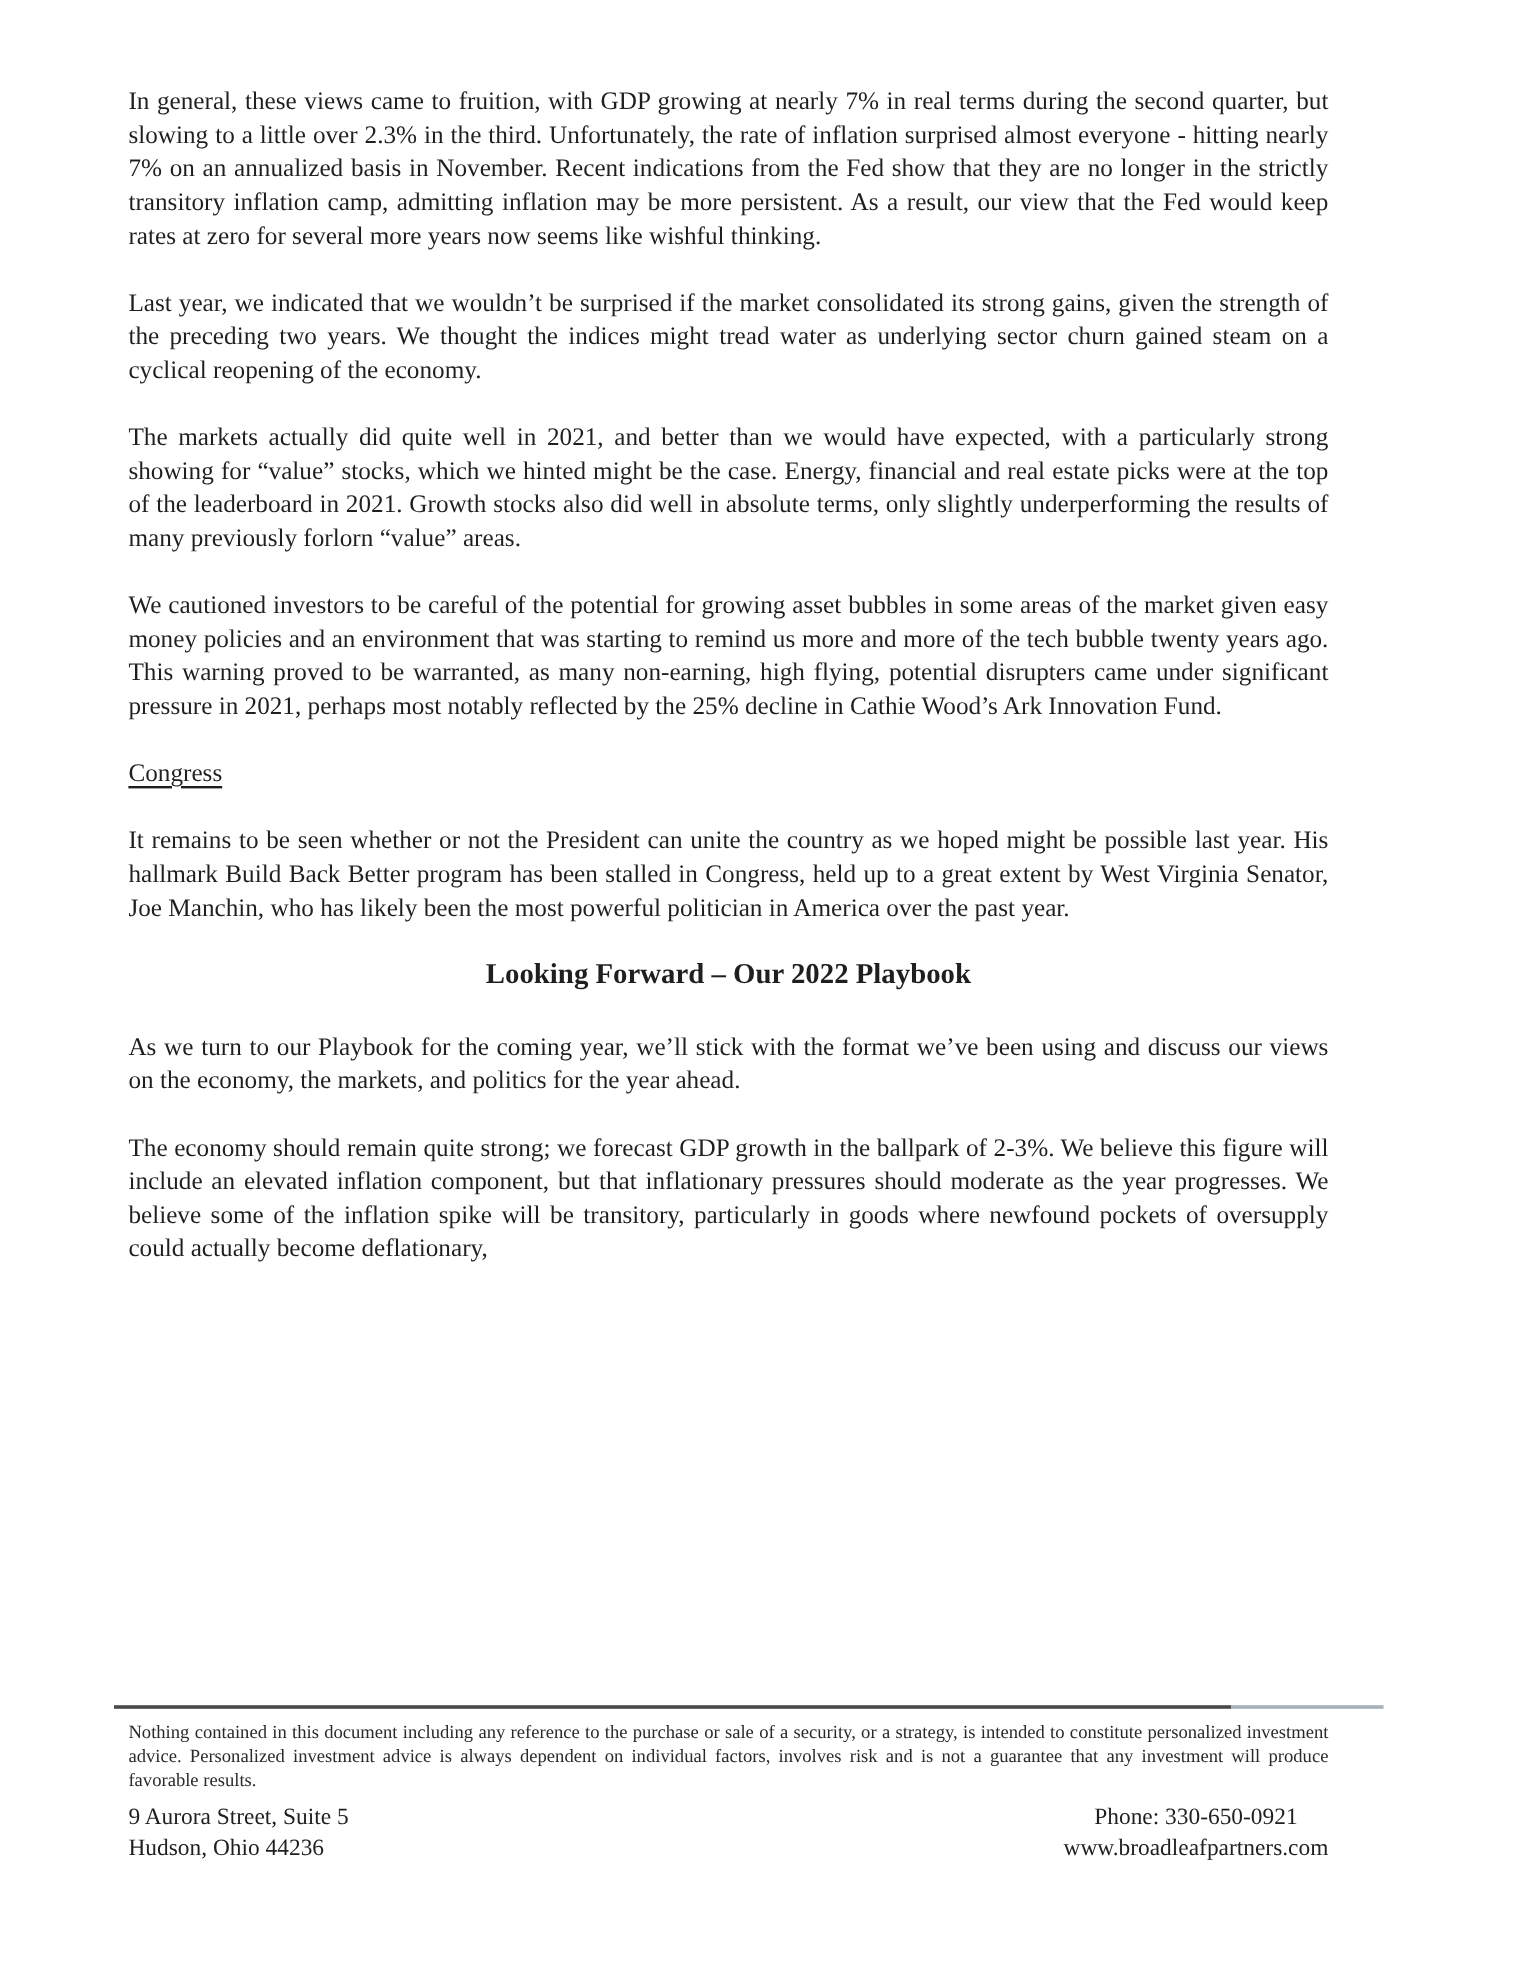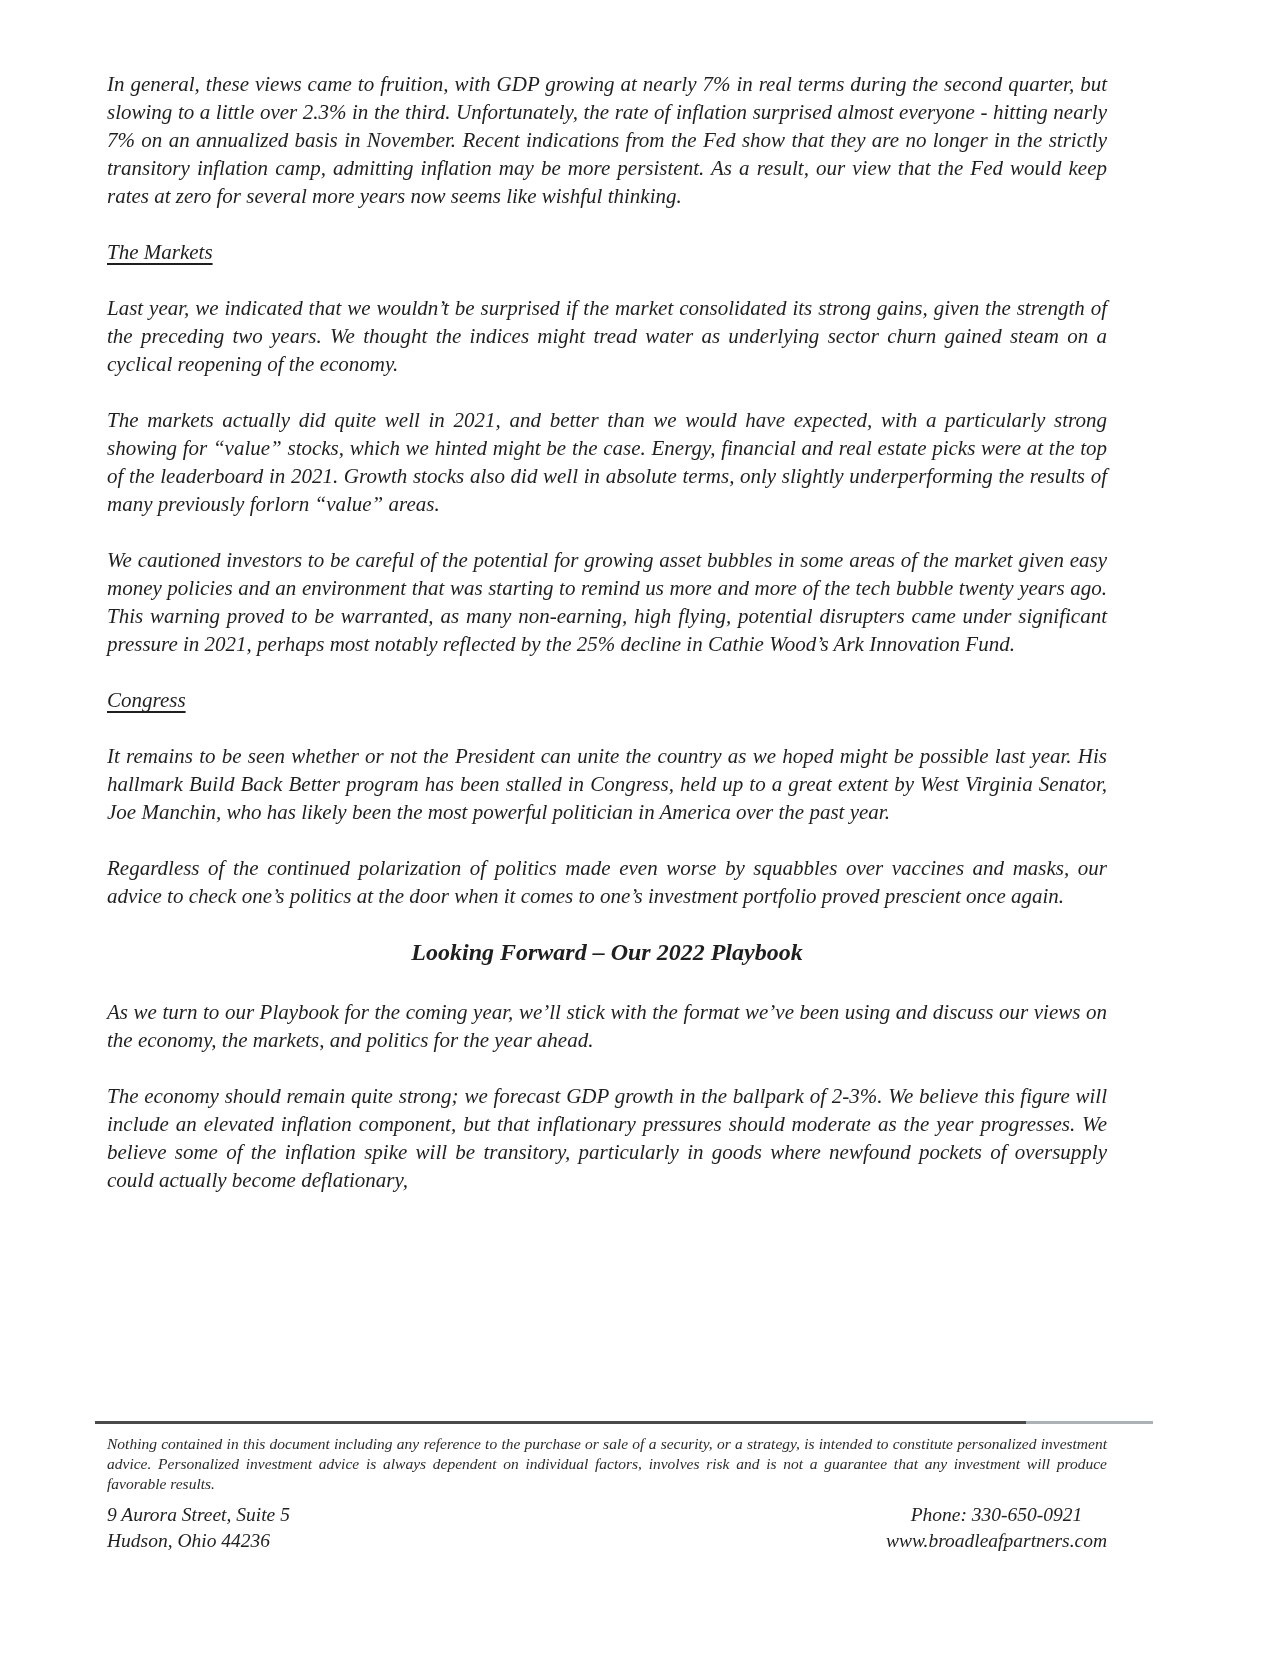--- a/index.html
+++ b/index.html
@@ -10,21 +10,20 @@
     position: relative;
     font-family: "Liberation Serif", "DejaVu Serif", serif;
     color: #1f1f1f;
     overflow: hidden;
   }
   .page {
     position: relative;
     width: 1280px;
     height: 1624px;
     background: #ffffff;
-    font-style: italic;
   }
   .content {
     position: absolute;
     top: 70px;
     left: 107px;
     width: 1000px;
   }
   .para {
     font-size: 21px;
     line-height: 28px;
@@ -76,28 +75,26 @@
   .footer-right { text-align: center; }
 </style>
 </head>
 <body>
 
 <div class="page">
   <div class="content">
 
     <p class="para">In general, these views came to fruition, with GDP growing at nearly 7% in real terms during the second quarter, but slowing to a little over 2.3% in the third.  Unfortunately, the rate of inflation surprised almost everyone - hitting nearly 7% on an annualized basis in November. Recent indications from the Fed show that they are no longer in the strictly transitory inflation camp, admitting inflation may be more persistent.  As a result, our view that the Fed would keep rates at zero for several more years now seems like wishful thinking.</p>
 
-    <h3 class="section-heading">The Markets</h3>
     <p class="para">Last year, we indicated that we wouldn’t be surprised if the market consolidated its strong gains, given the strength of the preceding two years. We thought the indices might tread water as underlying sector churn gained steam on a cyclical reopening of the economy.</p>
     <p class="para">The markets actually did quite well in 2021, and better than we would have expected, with a particularly strong showing for “value” stocks, which we hinted might be the case.  Energy, financial and real estate picks were at the top of the leaderboard in 2021.  Growth stocks also did well in absolute terms, only slightly underperforming the results of many previously forlorn “value” areas.</p>
     <p class="para">We cautioned investors to be careful of the potential for growing asset bubbles in some areas of the market given easy money policies and an environment that was starting to remind us more and more of the tech bubble twenty years ago.  This warning proved to be warranted, as many non-earning, high flying, potential disrupters came under significant pressure in 2021, perhaps most notably reflected by the 25% decline in Cathie Wood’s Ark Innovation Fund.</p>
 
     <h3 class="section-heading">Congress</h3>
     <p class="para">It remains to be seen whether or not the President can unite the country as we hoped might be possible last year.  His hallmark Build Back Better program has been stalled in Congress, held up to a great extent by West Virginia Senator, Joe Manchin, who has likely been the most powerful politician in America over the past year.</p>
-    <p class="para">Regardless of the continued polarization of politics made even worse by squabbles over vaccines and masks, our advice to check one’s politics at the door when it comes to one’s investment portfolio proved prescient once again.</p>
 
     <h2 class="center-heading">Looking Forward – Our 2022 Playbook</h2>
     <p class="para">As we turn to our Playbook for the coming year, we’ll stick with the format we’ve been using and discuss our views on the economy, the markets, and politics for the year ahead.</p>
 
     <p class="para">The economy should remain quite strong; we forecast GDP growth in the ballpark of 2-3%. We believe this figure will include an elevated inflation component, but that inflationary pressures should moderate as the year progresses.  We believe some of the inflation spike will be transitory, particularly in goods where newfound pockets of oversupply could actually become deflationary,</p>
 
   </div>
 
   <div class="footer-area">
     <div class="footnote-rule"></div>

